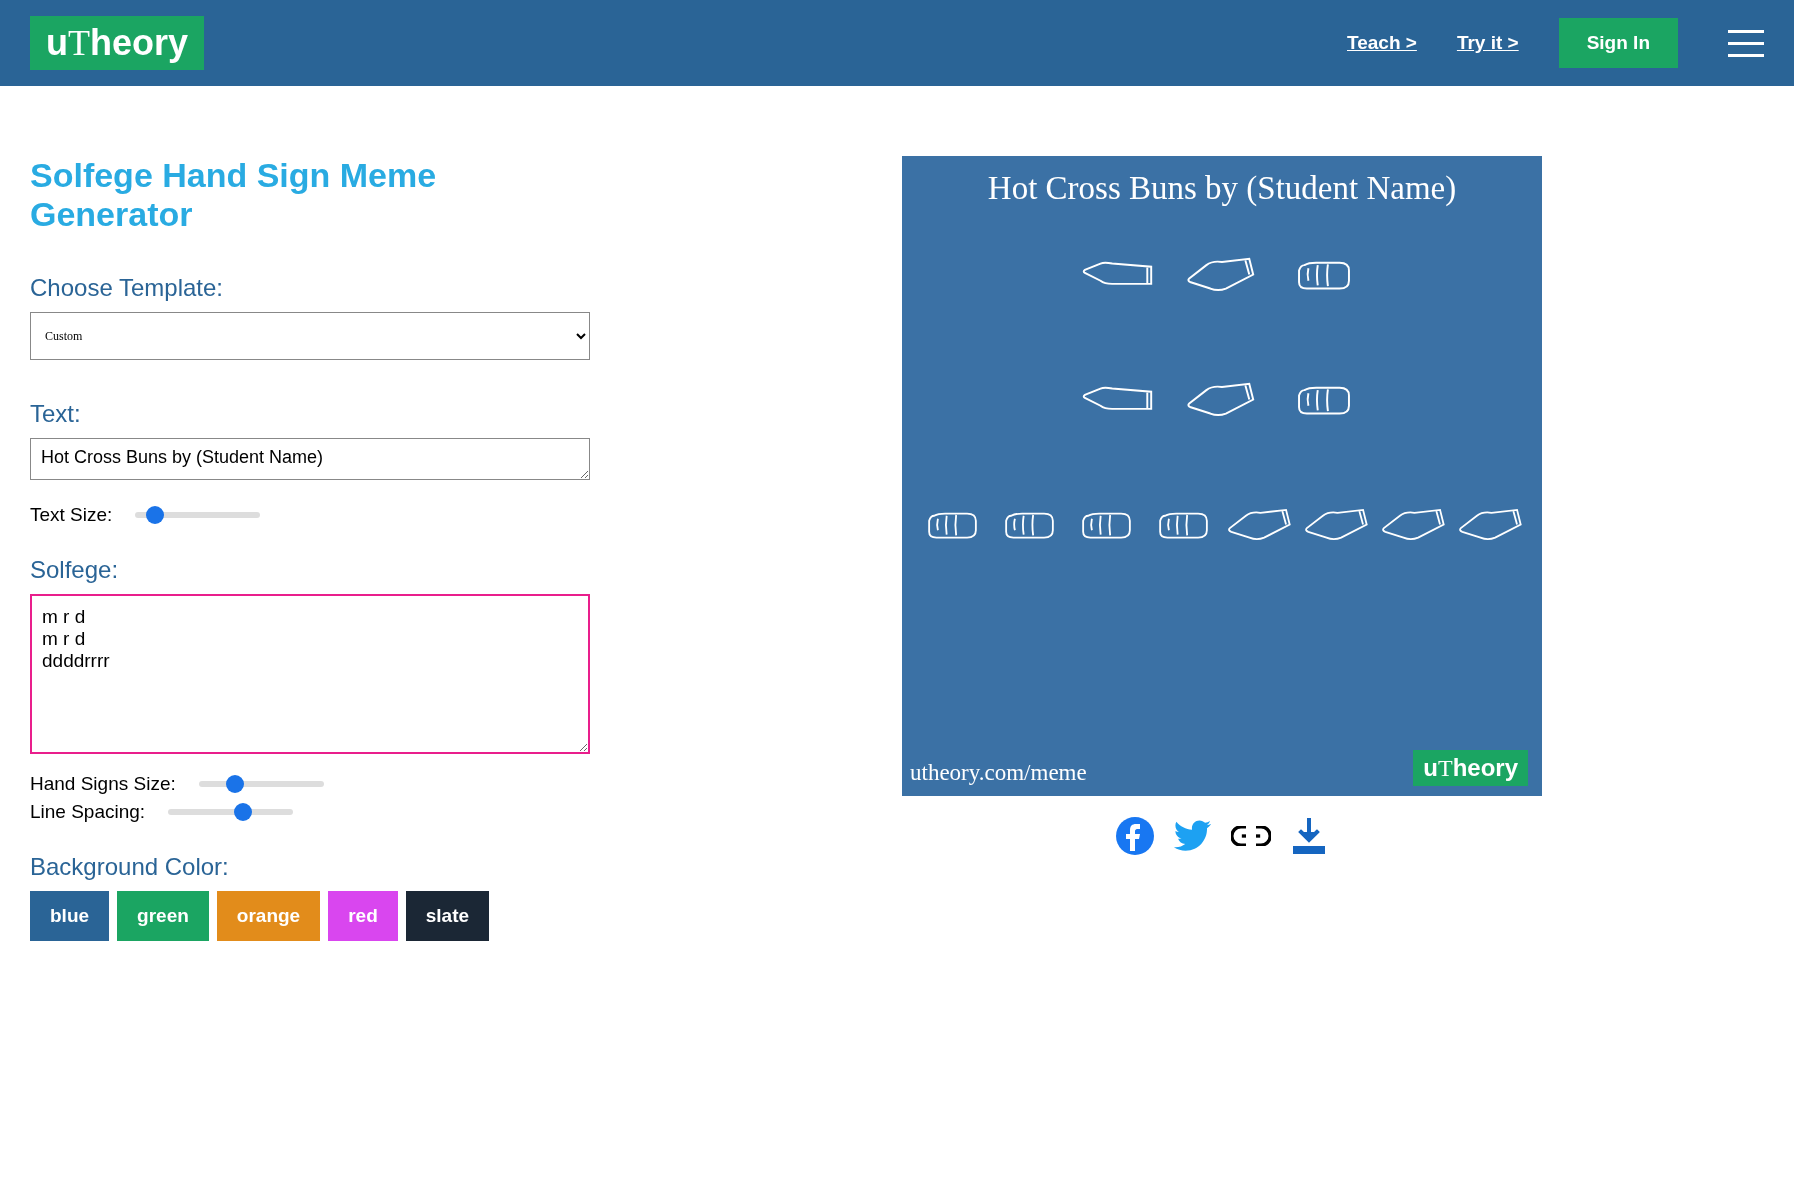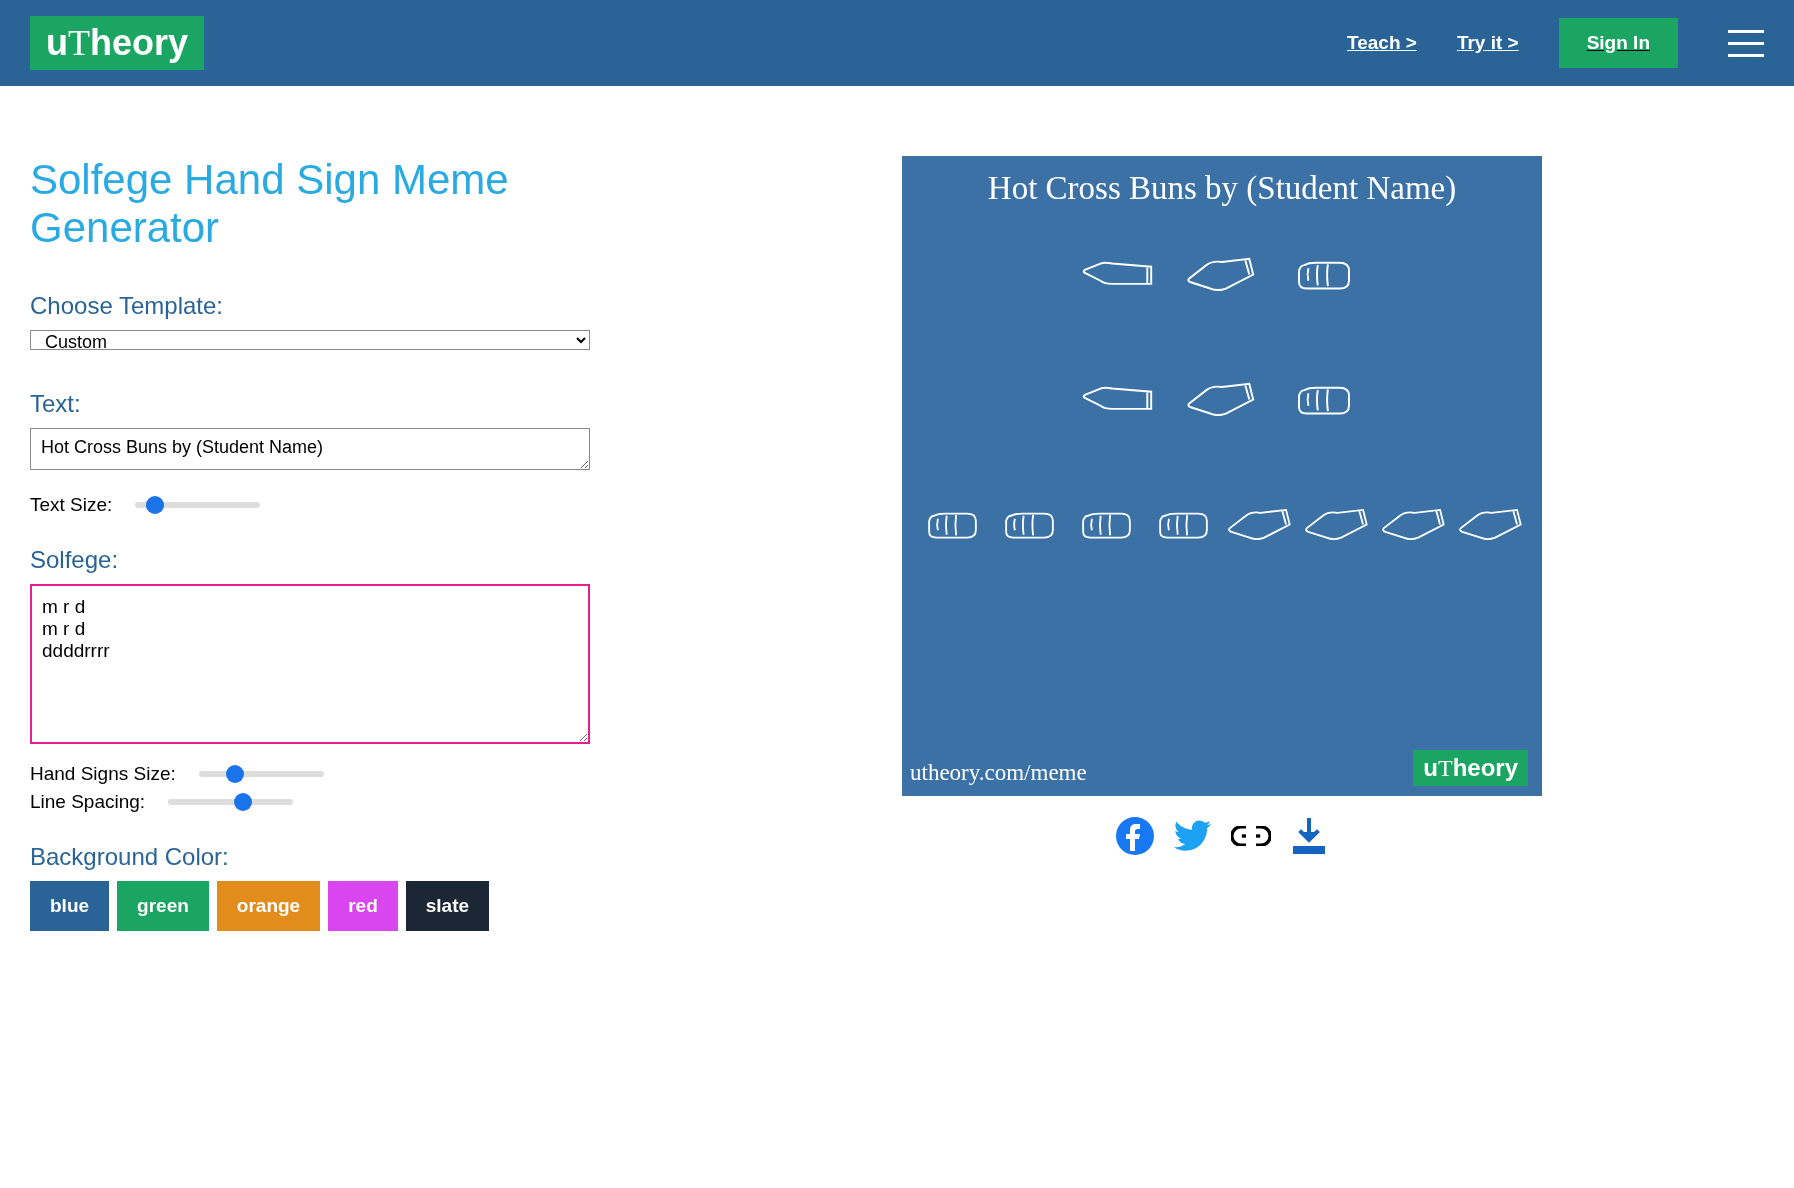--- a/index.html
+++ b/index.html
@@ -20,21 +20,20 @@
     font-size: 36px;
     font-weight: bold;
     padding: 6px 16px;
     font-family: Arial, sans-serif;
   }
   .logo-t { font-family: "Times New Roman", serif; font-weight: normal; }
   .header-right {
     display: flex;
     align-items: center;
     gap: 40px;
-    text-decoration: underline;
   }
   .nav-link {
     color: #fff;
     font-weight: bold;
     font-size: 19px;
     text-decoration: underline;
     cursor: pointer;
   }
   .sign-in-btn {
     background: #1ba562;
@@ -63,39 +62,40 @@
   .main {
     display: flex;
     padding: 70px 30px 30px 30px;
     gap: 90px;
   }
   .left-panel { flex: 0 0 560px; }
   .right-panel { flex: 1; display: flex; flex-direction: column; align-items: center; }
 
   .page-title {
     color: #29abe2;
-    font-size: 42px;
-    font-weight: normal;
+    font-size: 34px;
+    font-weight: bold;
     margin-bottom: 40px;
   }
 
   .section-label {
     color: #2a6496;
     font-size: 24px;
     margin-bottom: 10px;
   }
 
   .select-box {
     width: 100%;
-    height: 20px;
+    height: 48px;
     border: 1px solid #888;
     padding: 0 10px;
-    font-size: 18px;
+    font-size: 12px;
     background: #fff;
     margin-bottom: 40px;
+    font-family: Liberation Serif, serif;
   }
 
   .text-input {
     width: 100%;
     height: 42px;
     border: 1px solid #888;
     padding: 8px 10px;
     font-size: 18px;
     resize: both;
     margin-bottom: 20px;

